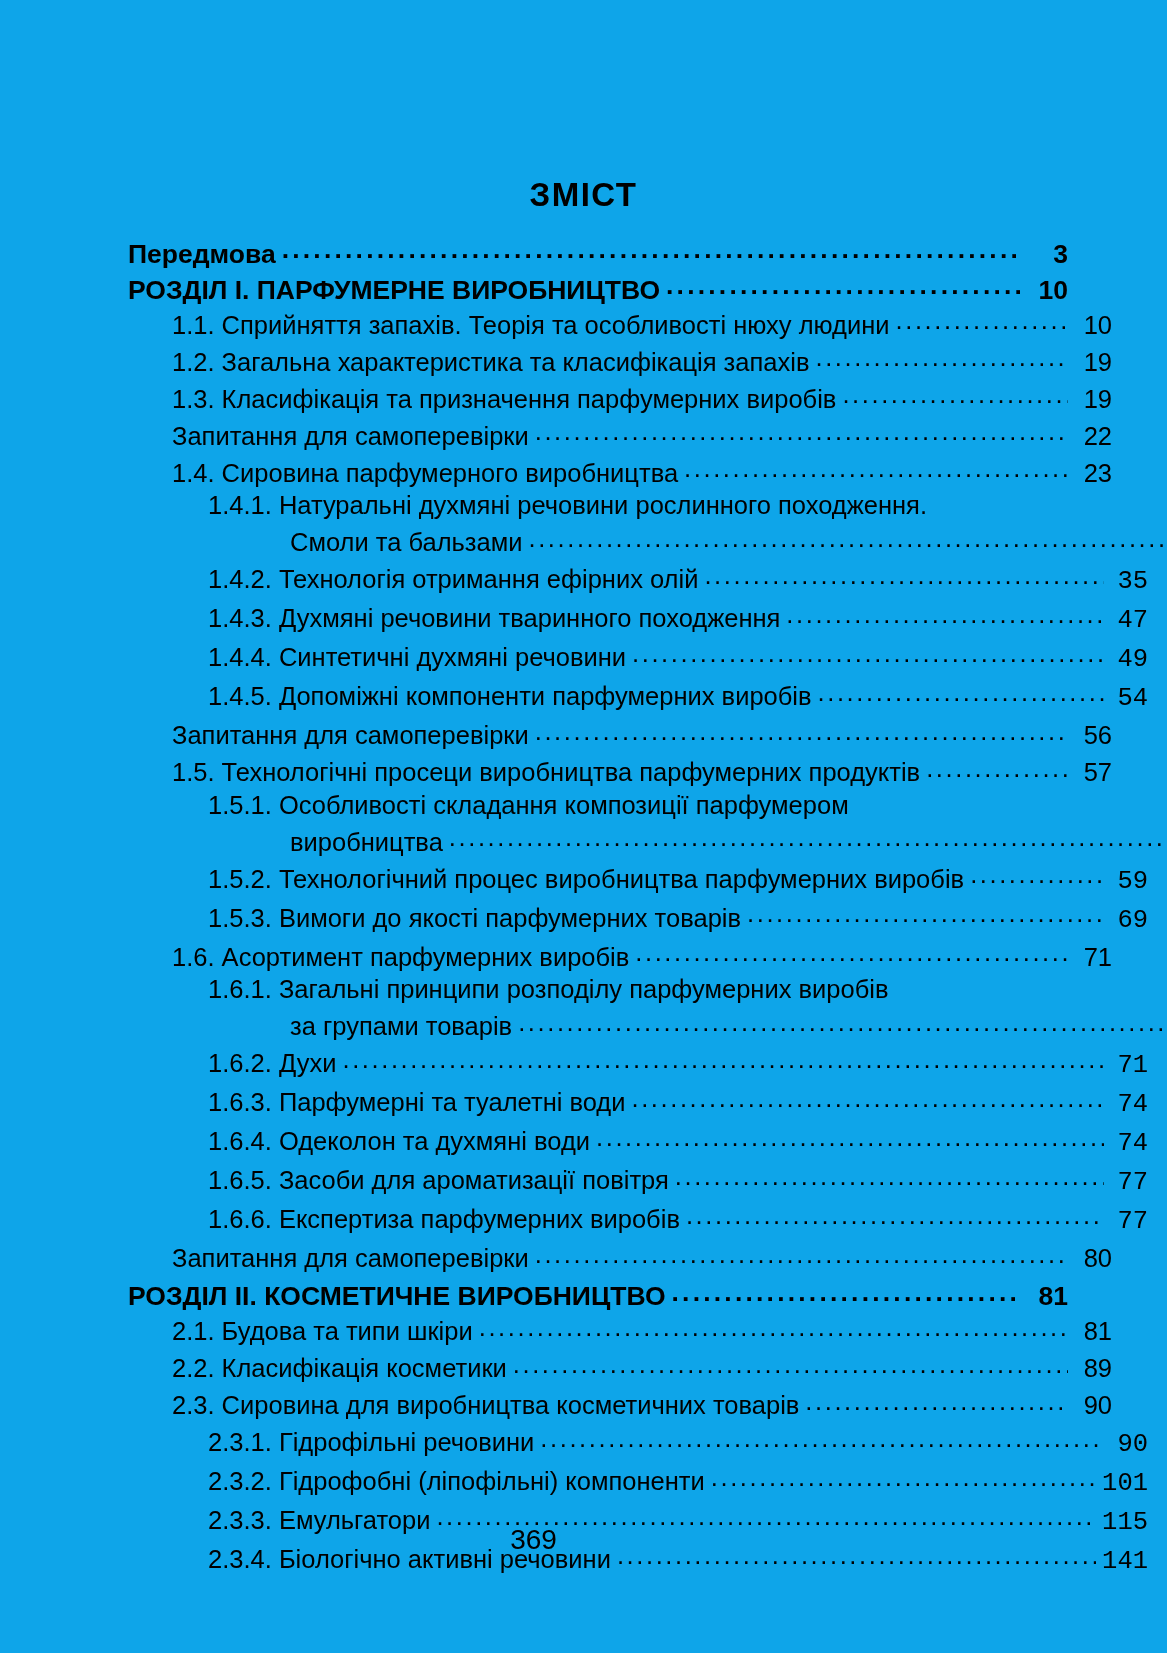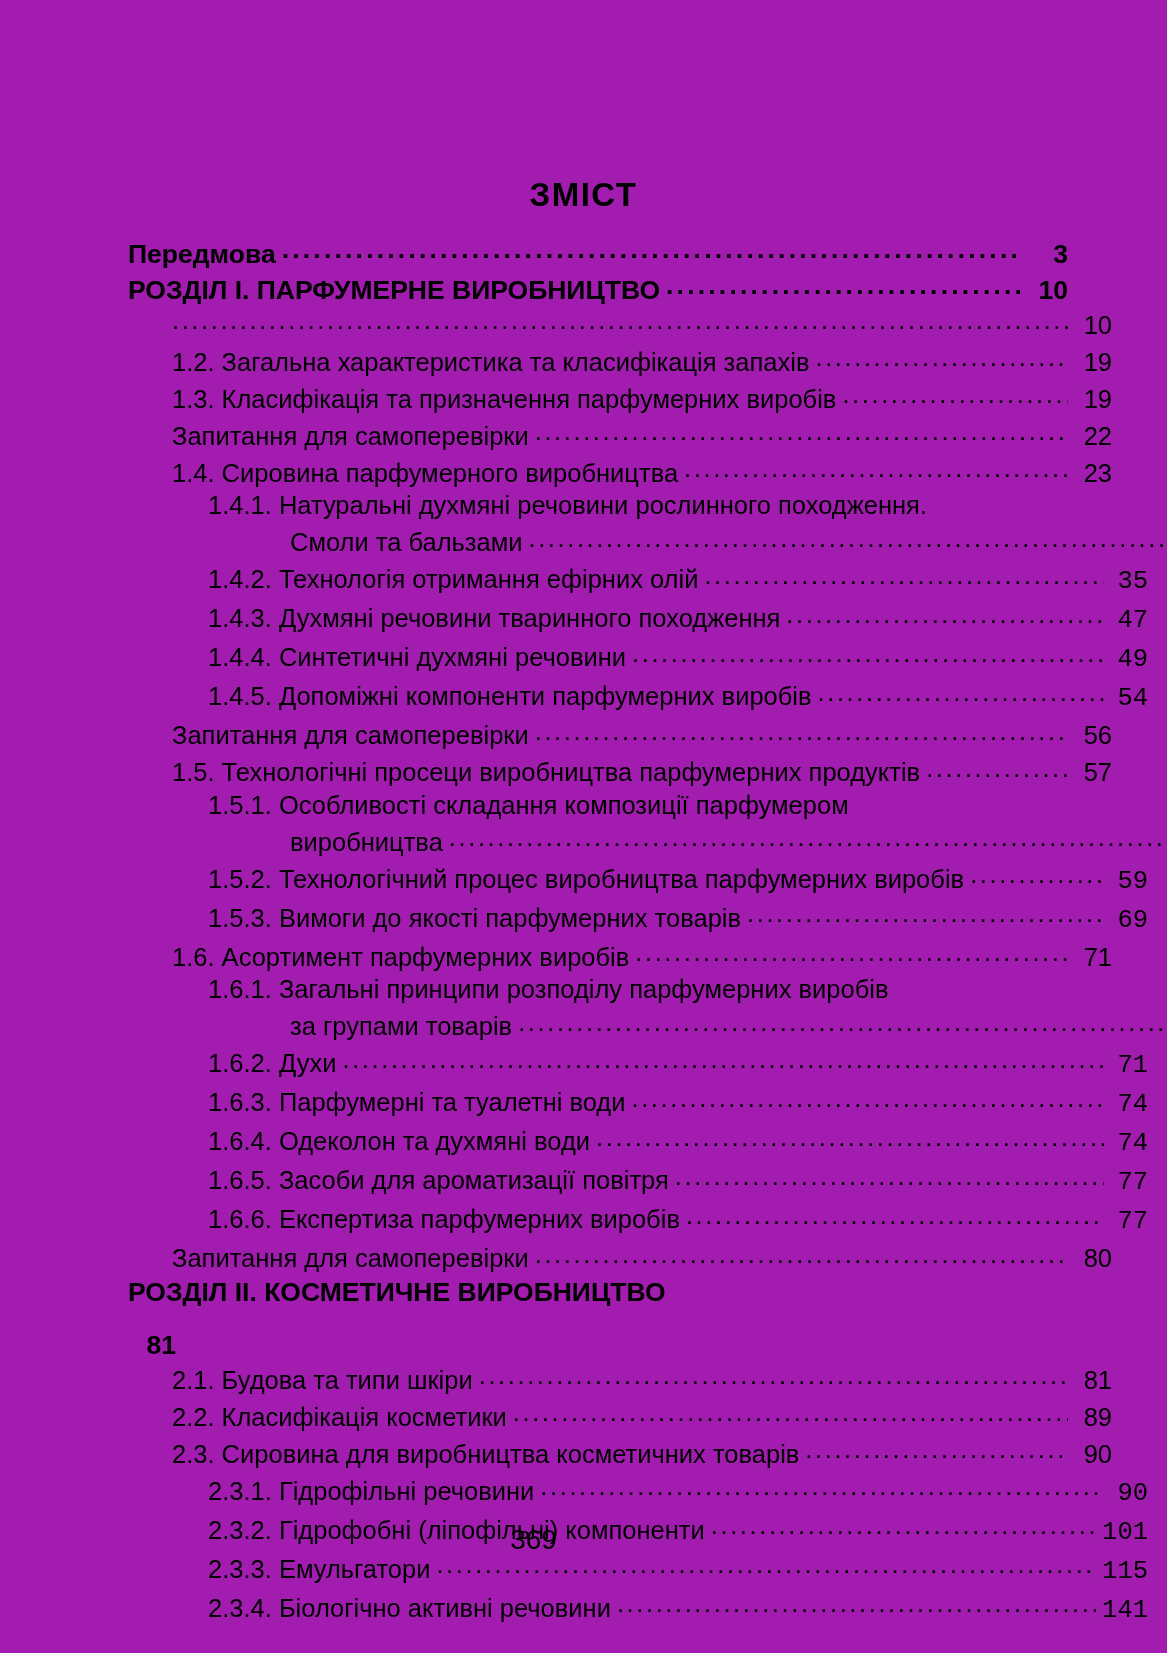--- a/index.html
+++ b/index.html
@@ -10,21 +10,21 @@
   }
   body {
     font-family: "Liberation Sans", sans-serif;
     color: #000000;
   }
   #page {
     position: relative;
     width: 1167px;
     height: 1653px;
     margin: 0 auto;
-    background: #a21caf;
+    background: #0ea5e9;
     overflow: hidden;
   }
 
   
   #toc-title {
     position: absolute;
     top: 176px;
     left: 0;
     width: 1167px;
     text-align: center;
@@ -103,21 +103,20 @@
     margin-bottom: 7px;
     padding-left: 80px;
   }
   .lvl-2 .toc-page { min-width: 38px; font-family: Liberation Mono, monospace; }
 
   .lvl-2.cont {
     padding-left: 162px;
   }
 
   .gap-before {
-    flex-direction: column;
   }
 
   
   #page-number {
     position: absolute;
     left: 0;
     top: 1524px;
     width: 1167px;
     padding-right: 100px;
     box-sizing: border-box;
@@ -137,20 +136,21 @@
         <span class="toc-label">Передмова</span>
         <span class="toc-leader"></span>
         <span class="toc-page">3</span>
       </div>
       <div class="toc-row lvl-0">
         <span class="toc-label">РОЗДІЛ І. ПАРФУМЕРНЕ ВИРОБНИЦТВО</span>
         <span class="toc-leader"></span>
         <span class="toc-page">10</span>
       </div>
       <div class="toc-row lvl-1">
+        <span class="toc-label">1.1. Сприйняття запахів. Теорія та особливості нюху людини</span>
         <span class="toc-leader"></span>
         <span class="toc-page">10</span>
       </div>
       <div class="toc-row lvl-1">
         <span class="toc-label">1.2. Загальна характеристика та класифікація запахів</span>
         <span class="toc-leader"></span>
         <span class="toc-page">19</span>
       </div>
       <div class="toc-row lvl-1">
         <span class="toc-label">1.3. Класифікація та призначення парфумерних виробів</span>

